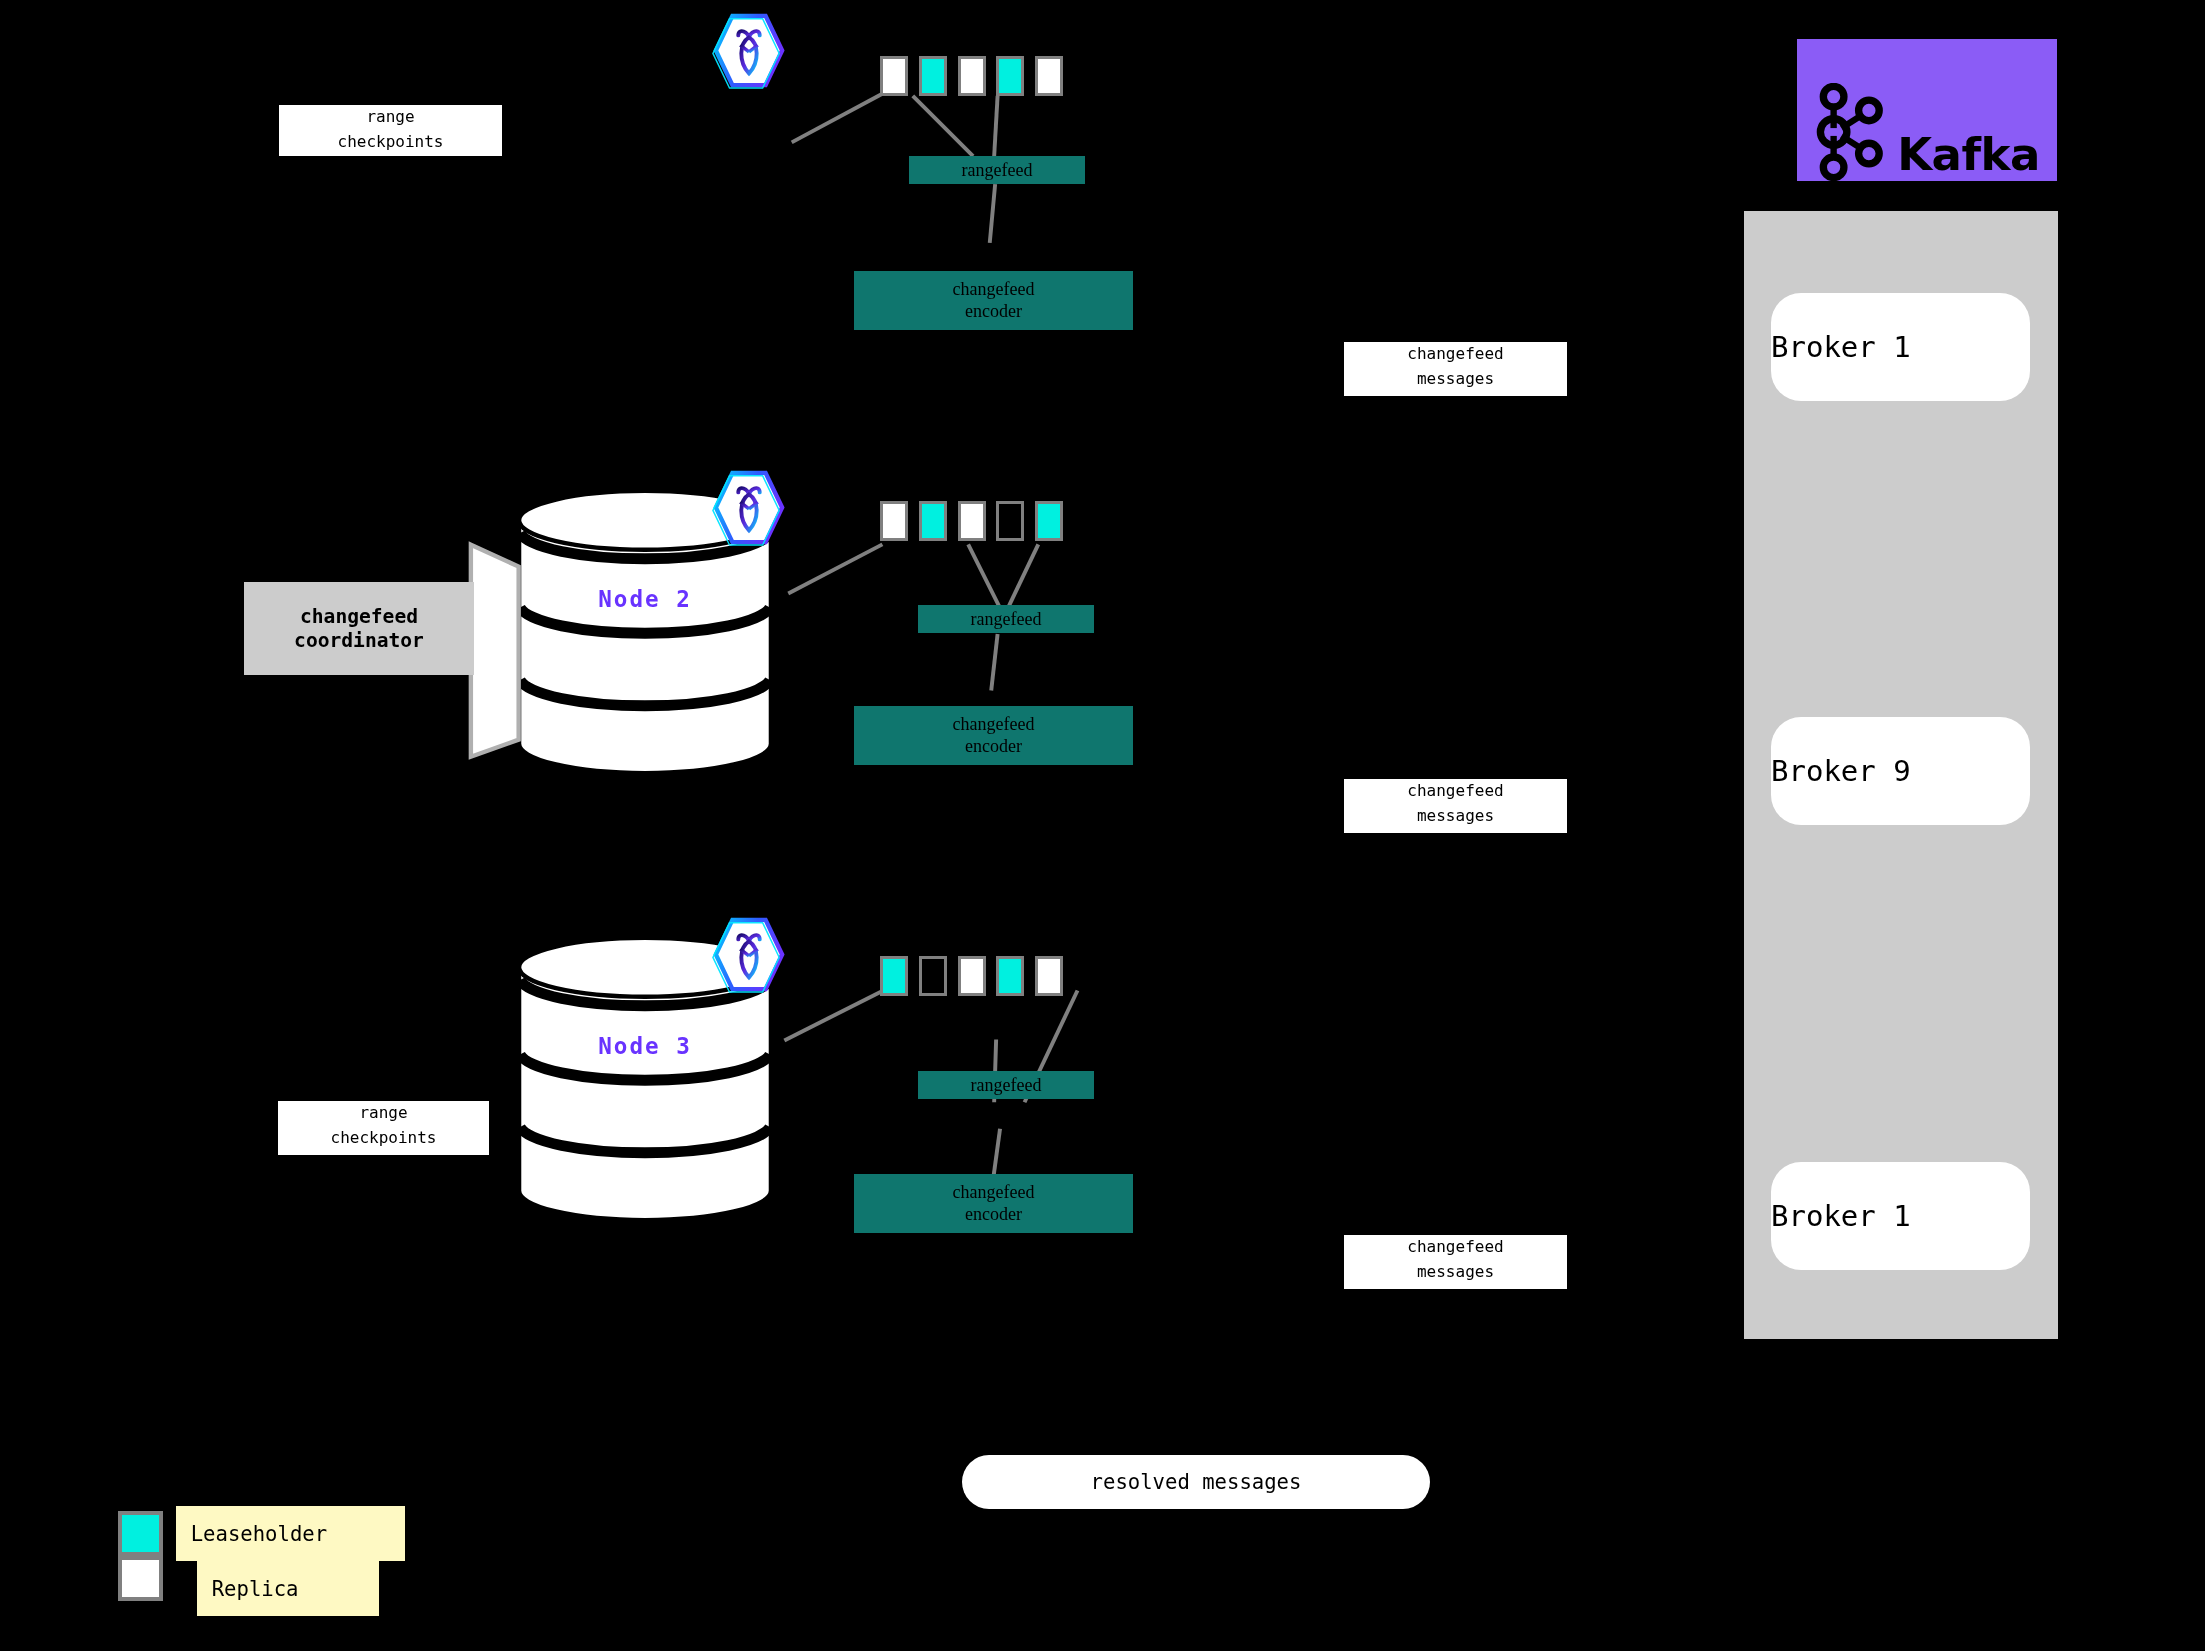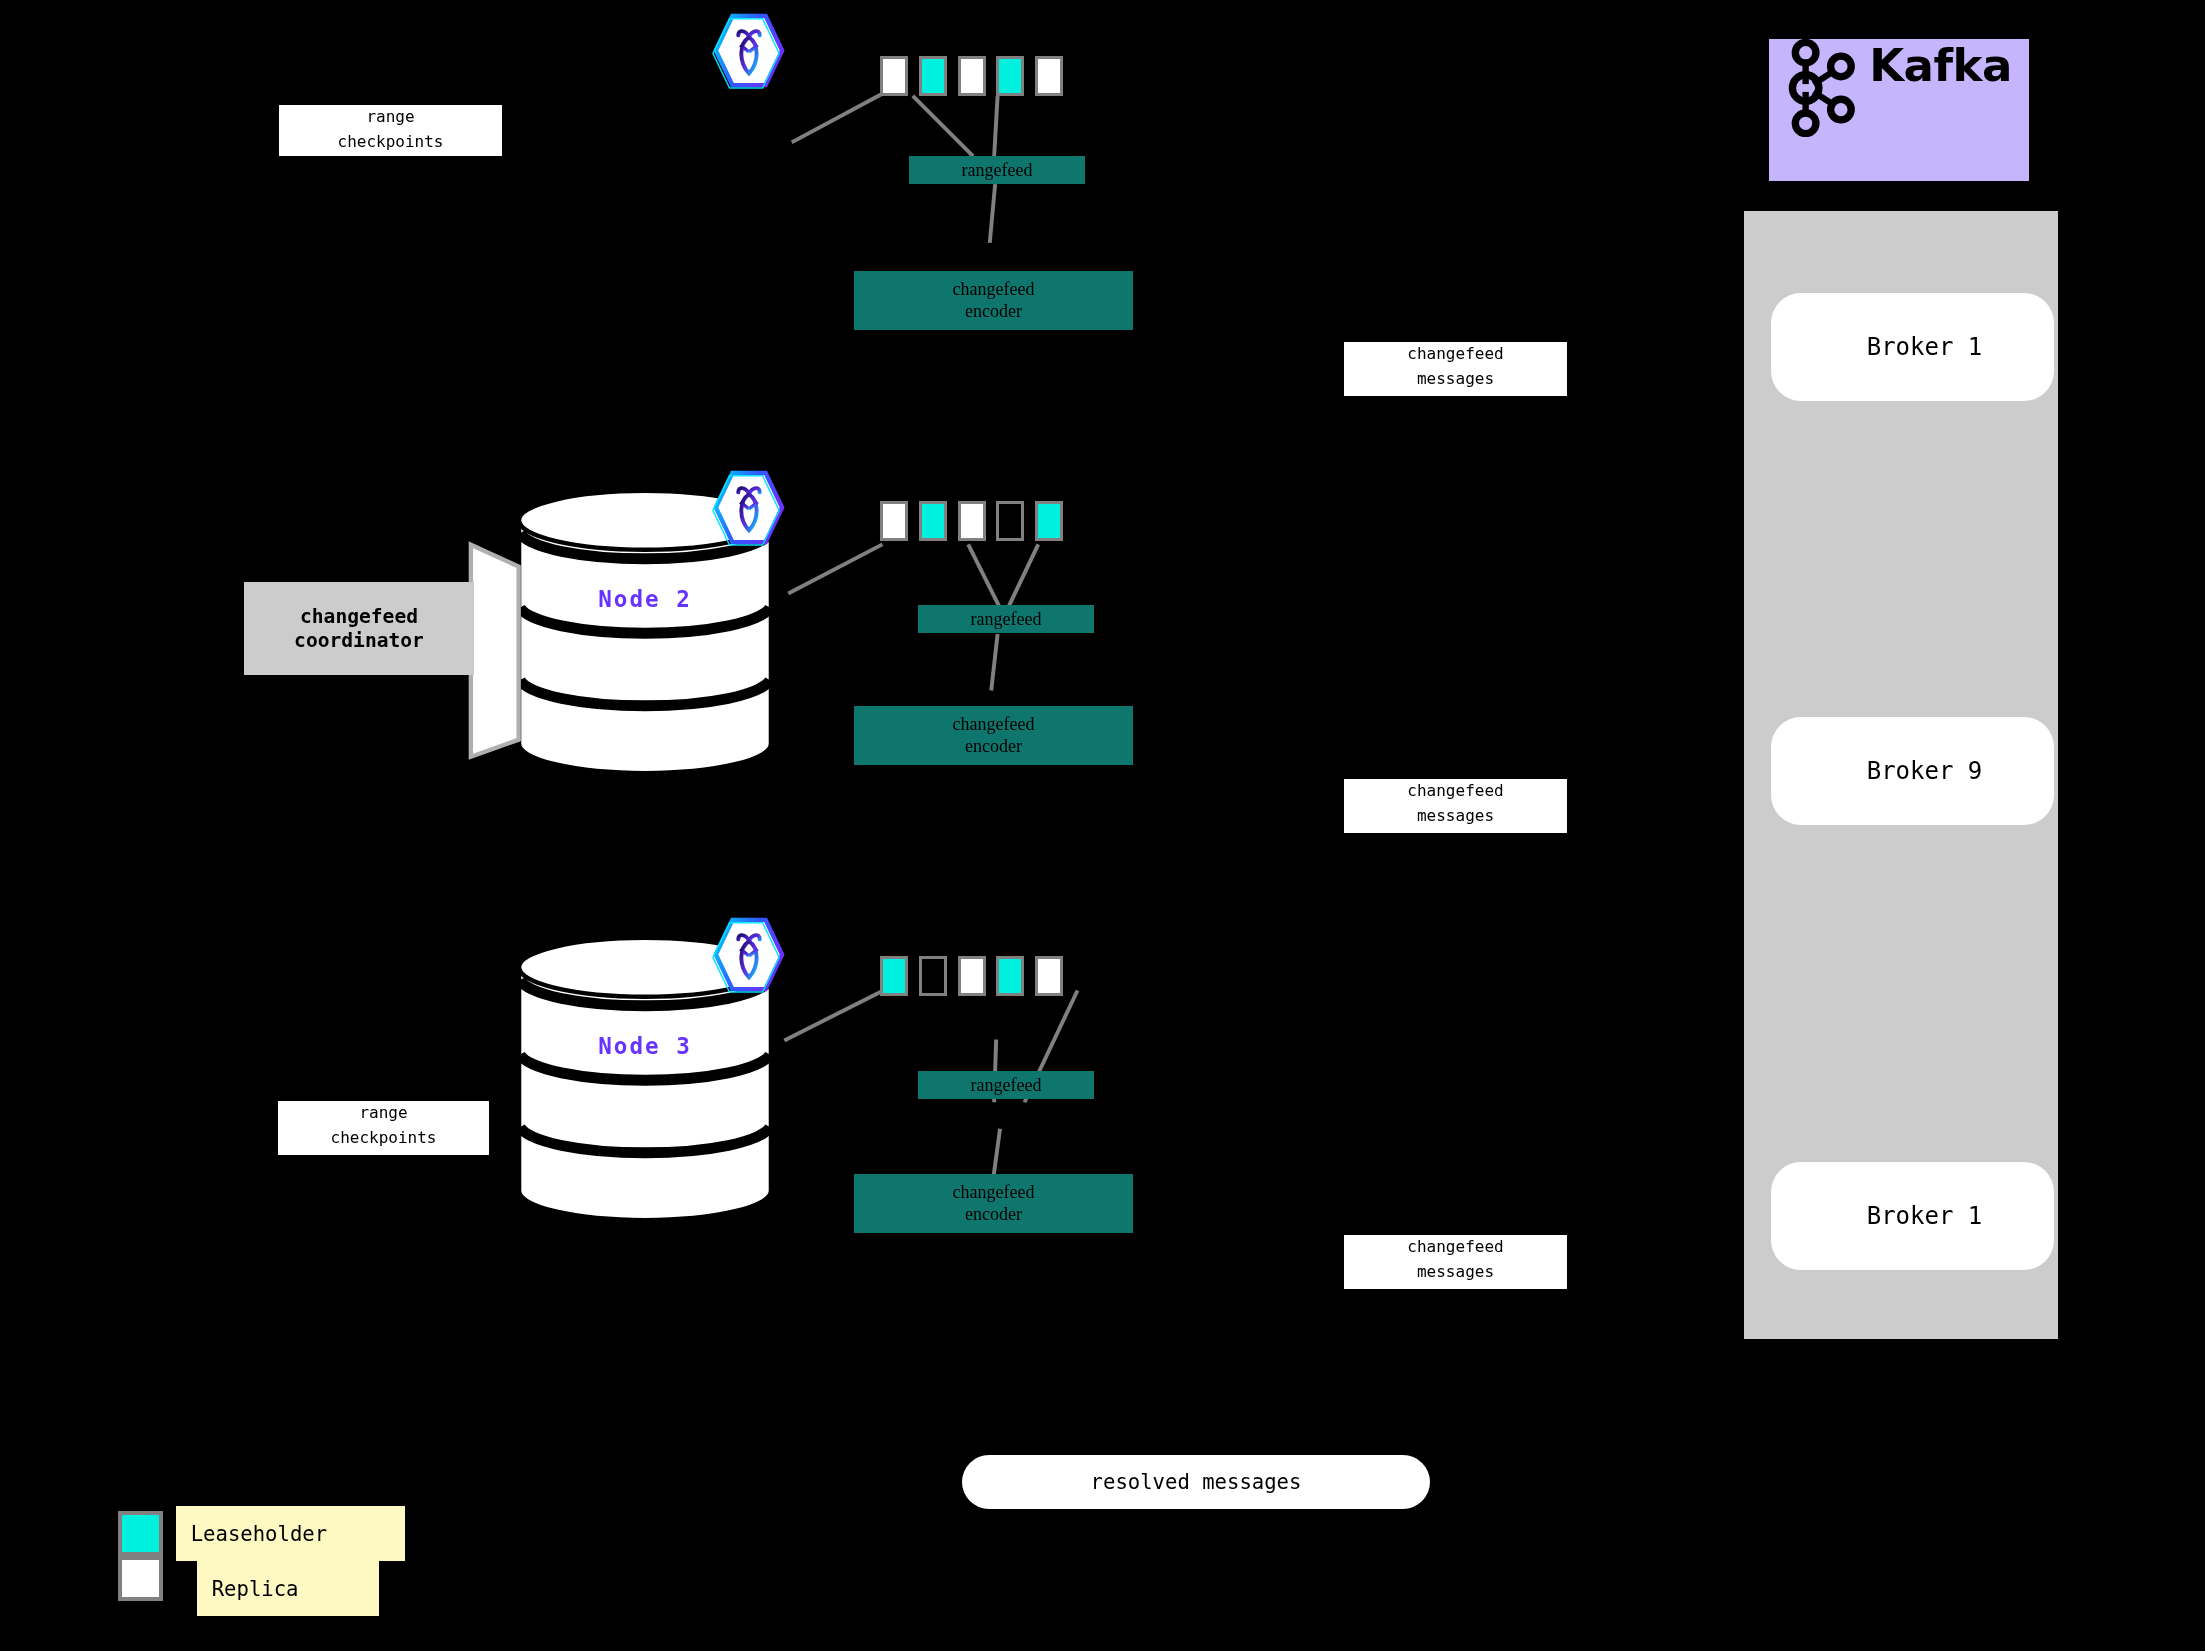--- a/index.html
+++ b/index.html
@@ -99,47 +99,47 @@
     display: flex;
     align-items: center;
     justify-content: center;
     text-align: center;
     line-height: 1.2;
   }
 
   
   .kafka-logo-box {
     position: absolute;
-    background: #c4b5fd;
-    display: flex;
-    align-items: flex-start;
+    background: #8b5cf6;
+    display: flex;
+    align-items: flex-end;
     justify-content: center;
+    margin-left: 28px;
   }
   .kafka-wordmark {
     font-family: "DejaVu Sans", sans-serif;
     font-weight: bold;
     font-size: 45px;
     color: #000000;
     letter-spacing: -0.5px;
   }
   .kafka-container {
     position: absolute;
     background: #CCCCCC;
   }
   .broker {
     position: absolute;
     background: #FFFFFF;
     border-radius: 30px;
     display: flex;
     align-items: center;
-    justify-content: center;
-    font-family: "DejaVu Sans Mono", monospace;
-    font-size: 24px;
-    color: #000000;
-    padding-left: 24px;
+    justify-content: flex-start;
+    font-family: "DejaVu Sans Mono", monospace;
+    font-size: 29px;
+    color: #000000;
   }
 
   
   .pill {
     position: absolute;
     background: #FFFFFF;
     border-radius: 490px;
     display: flex;
     align-items: center;
     justify-content: center;

